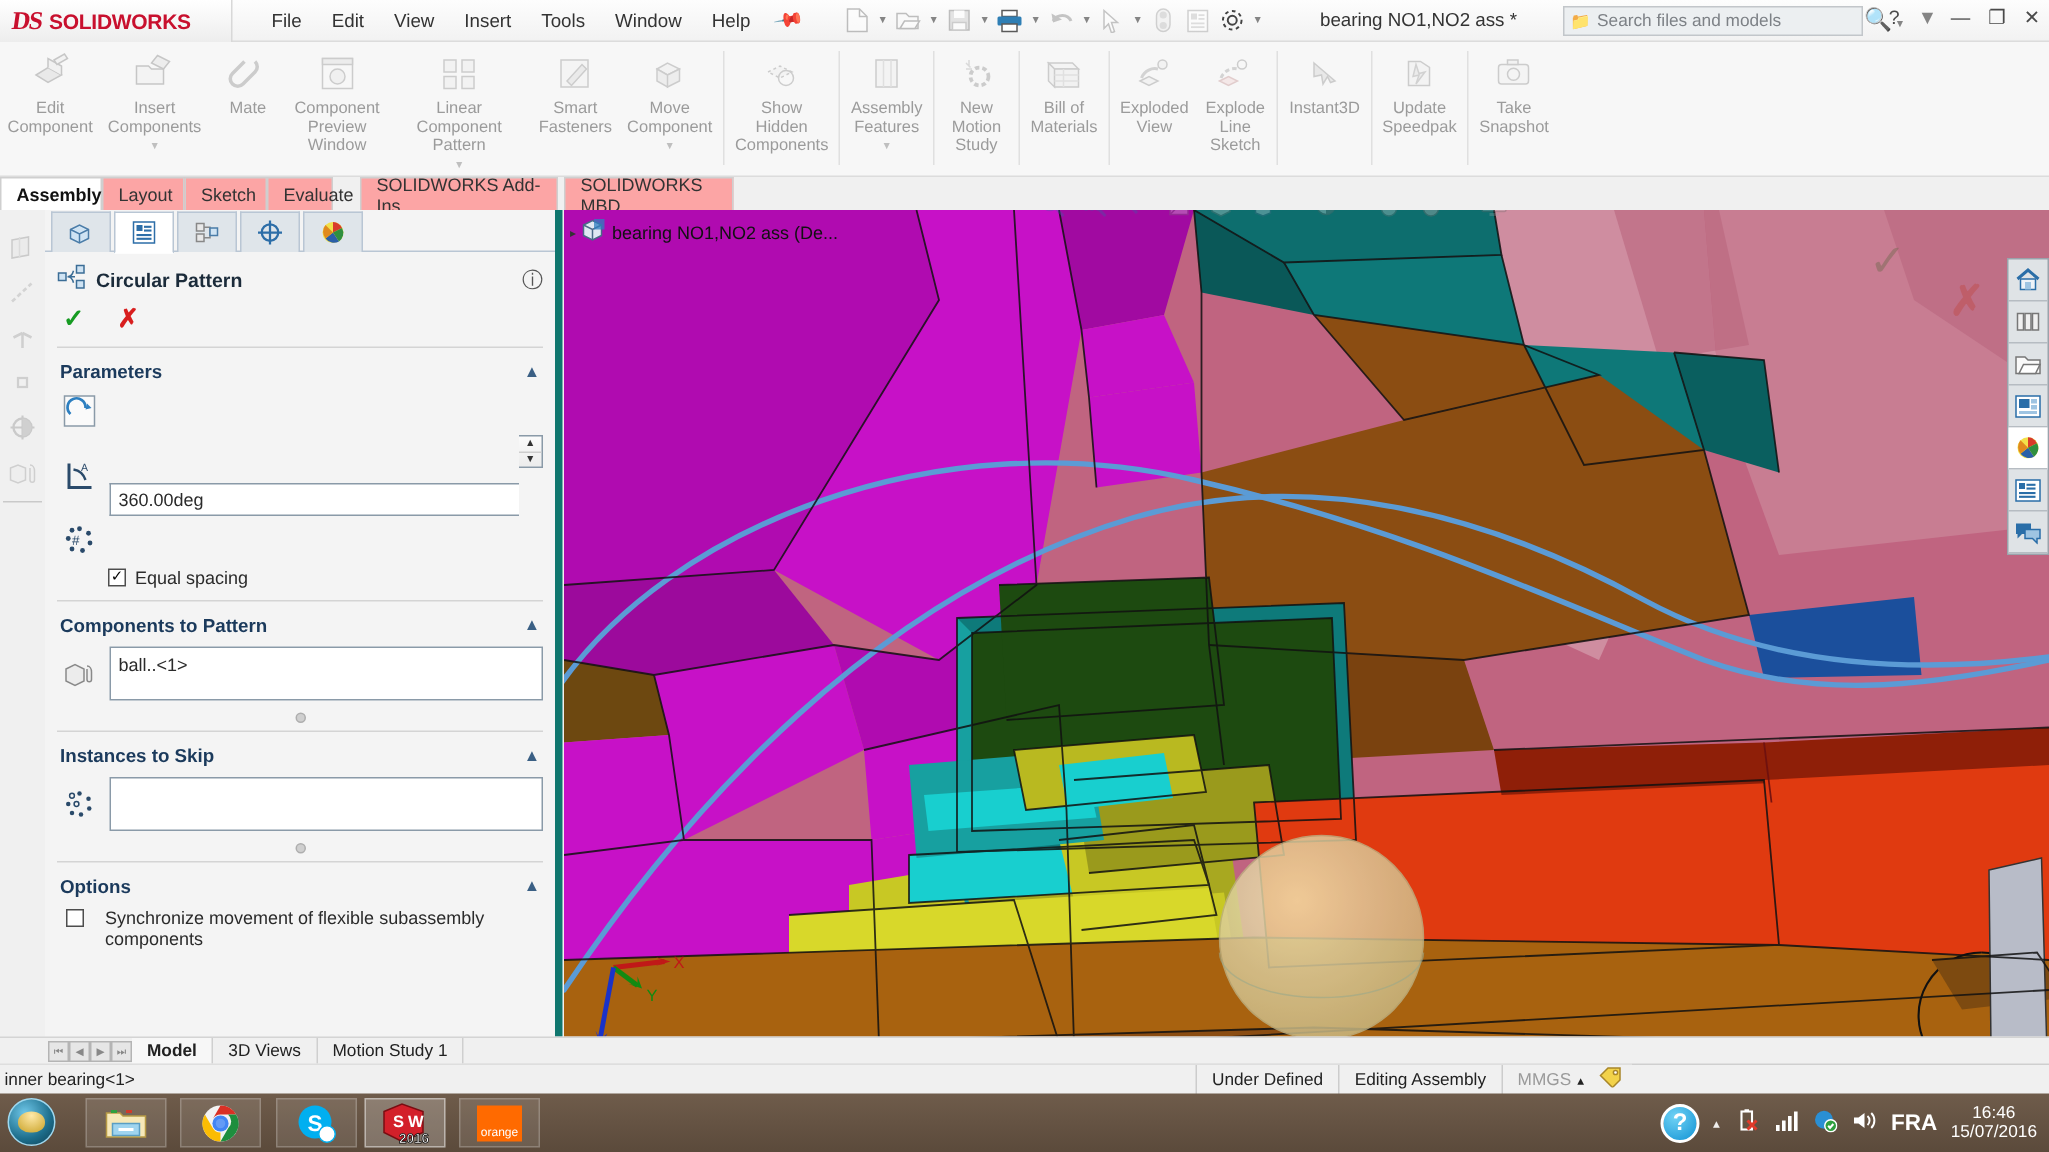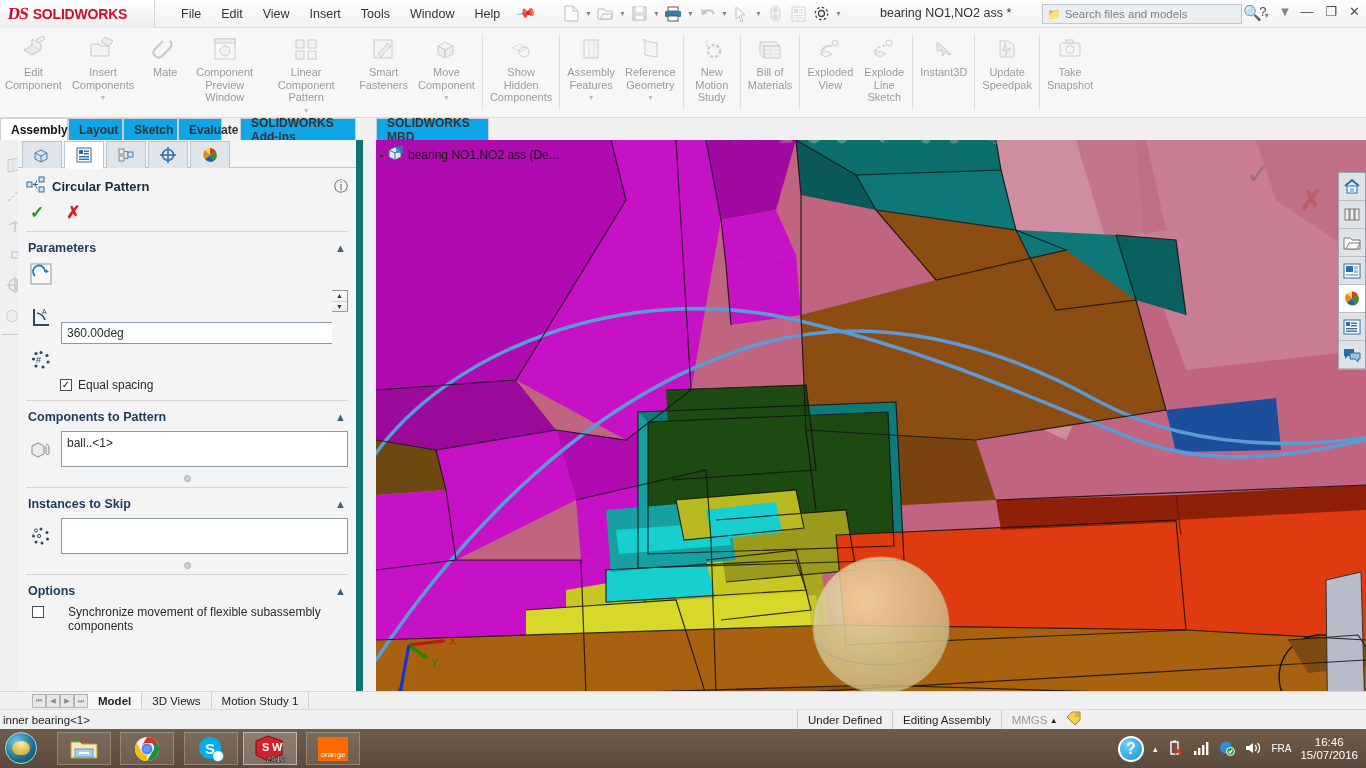--- a/index.html
+++ b/index.html
@@ -82,39 +82,38 @@
   .rbtn.wide{ max-width:96px; }
 
   
   .tabs{
     position:absolute; left:0; top:118px; width:1366px; height:22px;
     background:#f0f0f0;
   }
   .tab{
     position:absolute; top:0; height:22px; display:flex; align-items:center;
     padding:0 10px; font-size:12px; color:#333;
-    background:#0ea5e9; border:1px solid #cfcfcf; border-bottom:none;
+    background:#fca5a5; border:1px solid #cfcfcf; border-bottom:none;
     cursor:default;
-    font-weight:bold;
   }
   .tab.active{ background:#ffffff; font-weight:bold; color:#111;}
 
   
   .leftstrip{
     position:absolute; left:0; top:140px; width:30px; height:555px;
     background:#f0f0f0;
   }
   .lsicon{ width:30px;height:30px;display:flex;align-items:center;justify-content:center;
            opacity:.38;}
   .lsep{ width:26px;height:1px;background:#c9c9c9;margin:4px 2px;}
 
   
   .pmgr{
-    position:absolute; left:18px; top:140px; width:345px; height:555px;
-    background:#f4f4f4; border-right:7px solid #0f766e;
+    position:absolute; left:30px; top:140px; width:345px; height:555px;
+    background:#f4f4f4; border-right:5px solid #0f766e;
     overflow:hidden;
   }
   .pmtabs{ height:28px; display:flex; border-bottom:1px solid #b9c6d4; padding-left:4px;}
   .pmtab{
     width:40px; height:27px; margin-top:1px; display:flex; align-items:center;
     justify-content:center; border:1px solid #b9c6d4; border-bottom:none;
     background:#dfe5ea; margin-right:2px;
   }
   .pmtab.sel{ background:#ffffff; border-bottom:1px solid #ffffff; height:28px;}
   .pmhead{
@@ -149,21 +148,21 @@
   .spin i:first-child{ border-bottom:1px solid #cdcdcd;}
   .fldwrap{ flex:1; display:flex; }
   .fldwrap .fld{ border-right:none;margin-top:32px;}
   .cbrow{ display:flex; align-items:flex-start; gap:6px; margin:6px 0 6px 34px; font-size:12px;}
   .cb{ width:12px;height:12px;border:1px solid #4d4d4d;background:#fff;
        display:inline-flex;align-items:center;justify-content:center;
        font-size:10px;color:#000; line-height:1; flex:none; margin-top:1px;}
   .dotrow{ text-align:center; margin-top:2px;}
   .dot{ display:inline-block;width:7px;height:7px;border-radius:50%;
         background:#cfcfcf; border:1px solid #aeaeae;}
-  .optrow{ display:flex; align-items:flex-start; gap:24px; padding:4px 8px 0 6px; font-size:12px;}
+  .optrow{ display:flex; align-items:flex-start; gap:14px; padding:4px 8px 0 6px; font-size:12px;}
 
   
   .viewport{
     position:absolute; left:376px; top:140px; width:990px; height:555px;
     overflow:hidden; background:#c06480;
   }
   .vp-svg{ position:absolute; left:0; top:0; width:990px; height:555px;}
   .vp-tree{
     position:absolute; left:4px; top:6px; display:flex; align-items:center;
     gap:4px; font-size:12px; color:#111; z-index:9;
@@ -231,21 +230,21 @@
   .tbtn.active{ background:rgba(255,255,255,.22); border-color:rgba(255,255,255,.45);}
   .tray{
     position:absolute; right:0; top:0; height:39px; display:flex; align-items:center;
     gap:9px; padding-right:8px; color:#fff; font-size:11px;
   }
   .trayhelp{ width:26px;height:26px;border-radius:50%;
      background:radial-gradient(circle at 35% 30%, #6fd2f5, #1192d4);
      color:#fff; display:flex;align-items:center;justify-content:center;
      font-weight:bold; font-size:16px; border:2px solid #fff;}
   .clock{ text-align:center; line-height:13px; font-size:11.5px;}
-  .tray .fra{ font-size:10px;}
+  .tray .fra{ font-size:15px;font-weight:bold;}
 </style>
 </head>
 <body>
 
 <div class="app">
 
   <div class="titlebar">
     <div class="logo">
       <span class="ds">DS</span>
       <span class="sw"><b>SOLID</b><i>WORKS</i></span>
@@ -444,30 +443,20 @@
       <div class="rbtn">
         <span class="gi">
           <svg width="30" height="30" viewBox="0 0 30 30">
               <rect x="8" y="6" width="14" height="18" fill="#efefef" stroke="#9a9a9a"></rect>
               <path d="M13 6v18M18 6v18" stroke="#c3c3c3"></path>
             </svg>
         </span>
         <span class="lbl">Assembly<br>Features</span>
         <span class="dd">▼</span>
       </div>
-      <div class="rbtn">
-        <span class="gi">
-          <svg width="30" height="30" viewBox="0 0 30 30">
-              <path d="M10 7l12 2v14l-12-2z" fill="#f4f4f4" stroke="#9a9a9a"></path>
-              <rect x="8" y="5" width="3" height="3" fill="#bdbdbd"></rect>
-            </svg>
-        </span>
-        <span class="lbl">Reference<br>Geometry</span>
-        <span class="dd">▼</span>
-      </div>
     </div>
     <div class="rsep"></div>
 
     <div class="rgroup">
       <div class="rbtn">
         <span class="gi">
           <svg width="30" height="30" viewBox="0 0 30 30">
               <circle cx="17" cy="17" r="6" fill="none" stroke="#9a9a9a" stroke-width="2.5" stroke-dasharray="3 2"></circle>
               <path d="M8 8l3 3M8 12h4M10 6v4" stroke="#b5b5b5"></path>
             </svg>
@@ -552,21 +541,21 @@
         <span class="lbl">Take<br>Snapshot</span>
       </div>
     </div>
   </div>
 
   <div class="tabs">
     <div class="tab active" style="left:0;width:68px">Assembly</div>
     <div class="tab" style="left:68px;width:55px">Layout</div>
     <div class="tab" style="left:123px;width:55px">Sketch</div>
     <div class="tab" style="left:178px;width:44px">Evaluate</div>
-    <div class="tab" style="left:240px;width:116px">SOLIDWORKS Add-Ins</div>
+    <div class="tab" style="left:240px;width:132px">SOLIDWORKS Add-Ins</div>
     <div class="tab" style="left:376px;width:113px">SOLIDWORKS MBD</div>
   </div>
 
   <div class="leftstrip">
     <div style="height:10px"></div>
     <div class="lsicon">
       <svg width="20" height="20" viewBox="0 0 20 20">
           <path d="M3 5l11-2v12l-11 2z" fill="#e4e4e4" stroke="#8e8e8e"></path>
           <path d="M8 3v14" stroke="#bbb"></path>
         </svg>

